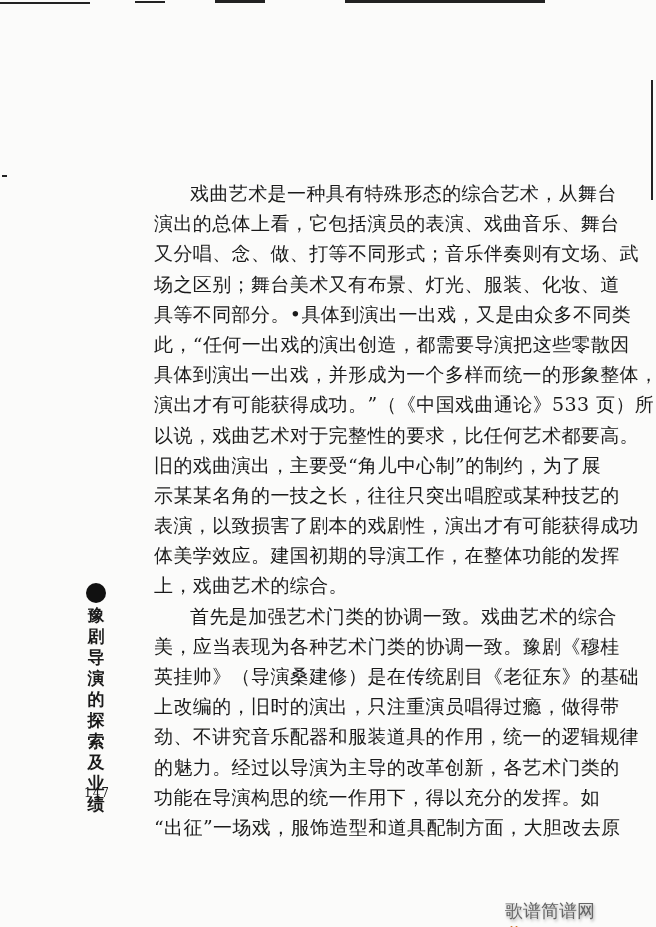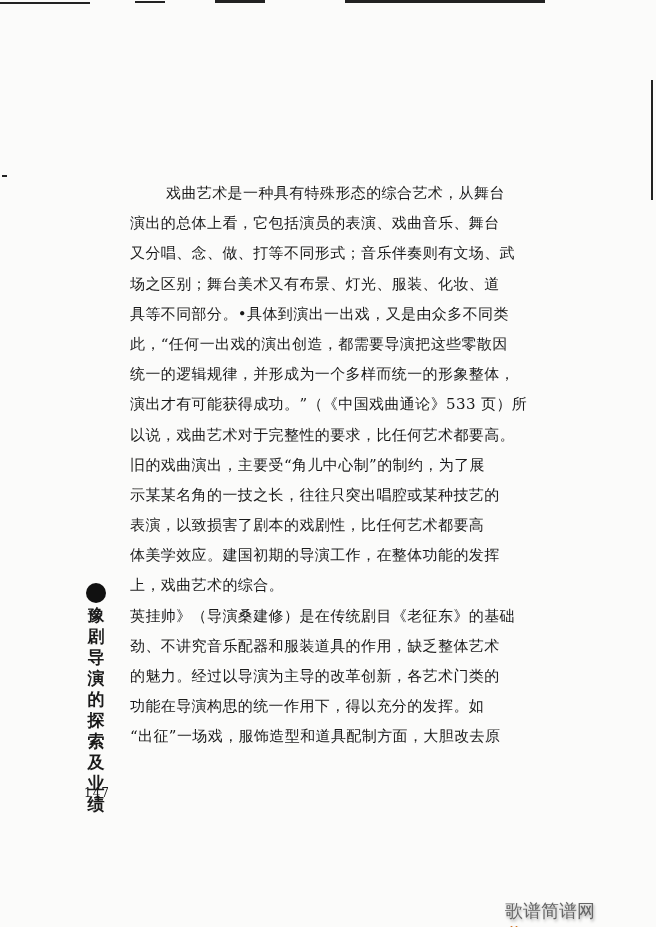--- a/index.html
+++ b/index.html
@@ -1,21 +1,21 @@
 <!DOCTYPE html>
 <html><head>
 <meta charset="utf-8">
 <style>
   html,body{margin:0;padding:0;}
   body{width:656px;height:927px;background:#fbfbfa;position:relative;overflow:hidden;
        font-family:"DejaVu Serif","Liberation Serif",serif;color:#1a1a1a;}
   .topline{position:absolute;top:0;left:0;width:656px;height:3px;}
   .topline .seg{position:absolute;top:0;height:3px;background:#222;}
   .body-text{position:absolute;left:130px;top:178px;width:500px;}
-  .line{height:30.2px;line-height:30.2px;font-size:15px;white-space:nowrap;letter-spacing:0.4px;}
+  .line{height:30.2px;line-height:30.2px;font-size:19px;white-space:nowrap;letter-spacing:0.4px;margin-left:24px;}
   .indent{padding-left:36px;}
   .side{position:absolute;left:84px;top:583px;width:24px;text-align:center;}
   .bullet{width:20px;height:20px;border-radius:50%;background:#111;margin:0 auto 2px;}
   .side-title{font-family:"DejaVu Sans","Liberation Sans",sans-serif;font-weight:bold;font-size:17px;line-height:21px;width:22px;margin:0 auto;word-break:break-all;}
   .pagenum{position:absolute;left:84px;top:786px;font-size:12px;letter-spacing:1px;}
   .watermark{position:absolute;left:505px;top:899px;font-size:18px;color:#666;font-family:"DejaVu Sans","Liberation Sans",sans-serif;text-shadow:1px 2px 3px #aaa;}
   .watermark .en{color:#d6772a;margin-left:4px;}
   .edge{position:absolute;background:#222;}
 </style>
 </head>
@@ -30,30 +30,33 @@
 <div class="edge" style="left:651px;top:80px;width:2px;height:120px;"></div>
 <div class="edge" style="left:2px;top:175px;width:5px;height:2px;"></div>
 
 <div class="body-text">
   <div class="line indent">戏曲艺术是一种具有特殊形态的综合艺术，从舞台</div>
   <div class="line">演出的总体上看，它包括演员的表演、戏曲音乐、舞台</div>
   <div class="line">又分唱、念、做、打等不同形式；音乐伴奏则有文场、武</div>
   <div class="line">场之区别；舞台美术又有布景、灯光、服装、化妆、道</div>
   <div class="line">具等不同部分。•具体到演出一出戏，又是由众多不同类</div>
   <div class="line">此，“任何一出戏的演出创造，都需要导演把这些零散因</div>
-  <div class="line">统一的逻辑规律，并形成为一个多样而统一的形象整体，</div>
+  <div class="line">具体到演出一出戏，并形成为一个多样而统一的形象整体，</div>
   <div class="line">演出才有可能获得成功。”（《中国戏曲通论》533 页）所</div>
   <div class="line">以说，戏曲艺术对于完整性的要求，比任何艺术都要高。</div>
   <div class="line">旧的戏曲演出，主要受“角儿中心制”的制约，为了展</div>
   <div class="line">示某某名角的一技之长，往往只突出唱腔或某种技艺的</div>
-  <div class="line">表演，以致损害了剧本的戏剧性，比任何艺术都要高</div>
+  <div class="line">表演，以致损害了剧本的戏剧性，演出才有可能获得成功</div>
   <div class="line">体美学效应。建国初期的导演工作，在整体功能的发挥</div>
   <div class="line">上，戏曲艺术的综合。</div>
+  <div class="line indent">首先是加强艺术门类的协调一致。戏曲艺术的综合</div>
+  <div class="line">美，应当表现为各种艺术门类的协调一致。豫剧《穆桂</div>
   <div class="line">英挂帅》（导演桑建修）是在传统剧目《老征东》的基础</div>
-  <div class="line">劲、不讲究音乐配器和服装道具的作用，缺乏整体艺术</div>
+  <div class="line">上改编的，旧时的演出，只注重演员唱得过瘾，做得带</div>
+  <div class="line">劲、不讲究音乐配器和服装道具的作用，统一的逻辑规律</div>
   <div class="line">的魅力。经过以导演为主导的改革创新，各艺术门类的</div>
   <div class="line">功能在导演构思的统一作用下，得以充分的发挥。如</div>
   <div class="line">“出征”一场戏，服饰造型和道具配制方面，大胆改去原</div>
 </div>
 
 <div class="side">
   <div class="bullet"></div>
   <div class="side-title">豫剧导演的探索及业绩</div>
 </div>
 <div class="pagenum">147</div>

